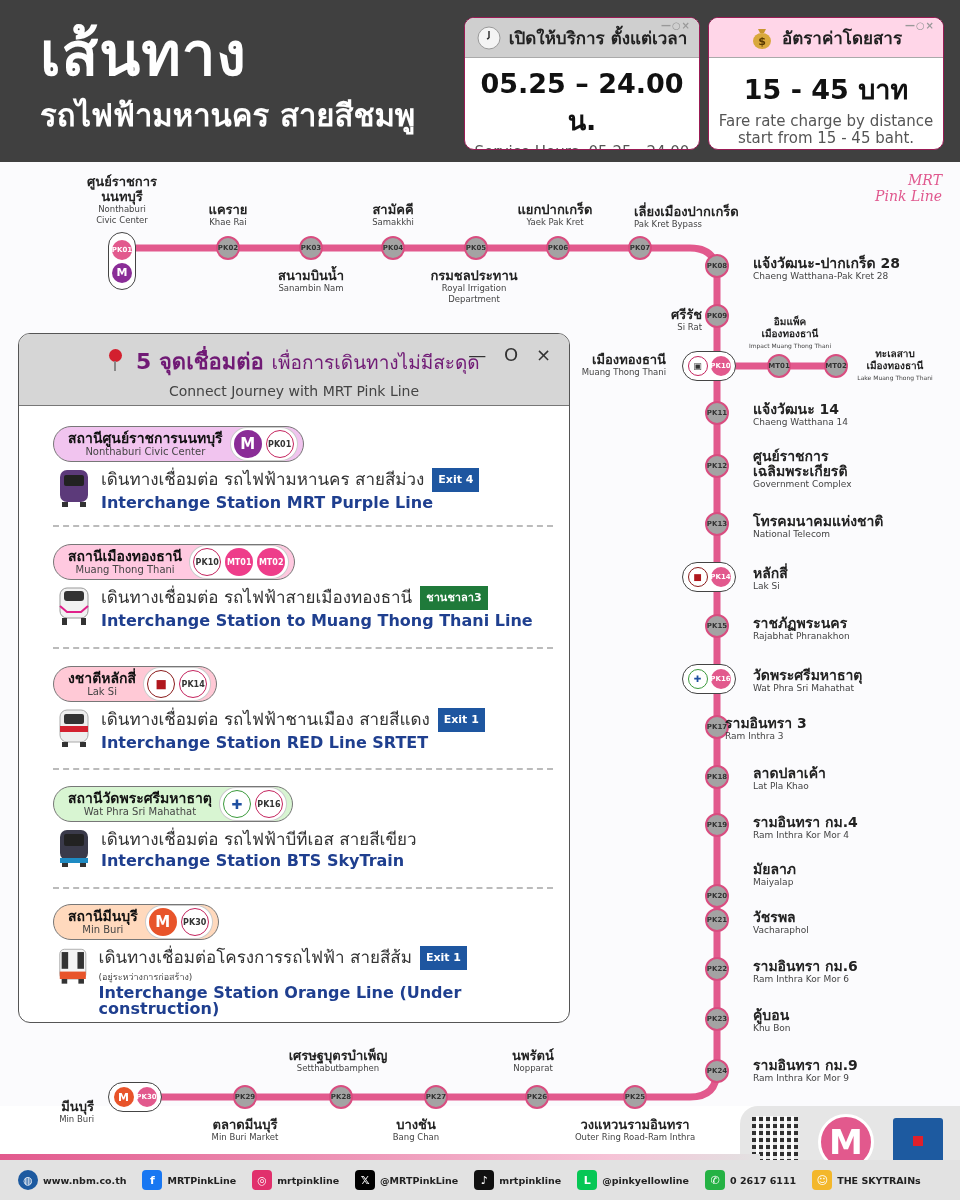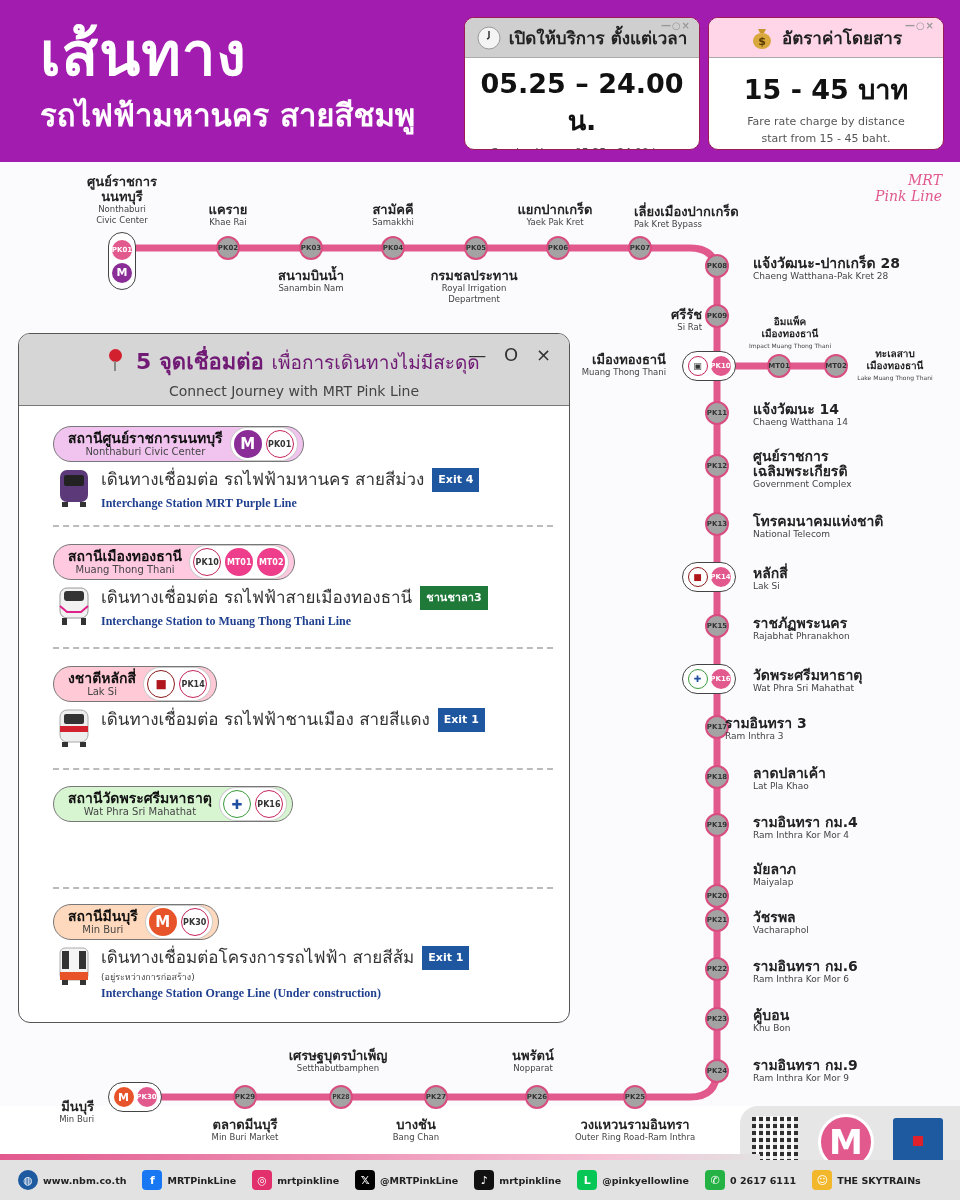--- a/index.html
+++ b/index.html
@@ -1,28 +1,28 @@
 <!DOCTYPE html>
 <html><head>
 <meta charset="utf-8">
 <style>
   * { box-sizing: border-box; margin: 0; padding: 0; }
   html, body { width: 960px; height: 1200px; overflow: hidden; }
   body { font-family: "DejaVu Sans", "Liberation Sans", sans-serif; background: #ffffff; position: relative; color: #222; }
 
-  .header { position: absolute; left: 0; top: 0; width: 960px; height: 162px; background: #a21caf; }
+  .header { position: absolute; left: 0; top: 0; width: 960px; height: 162px; background: #404040; }
   .title-main { position: absolute; left: 40px; top: 14px; font-size: 60px; font-weight: bold; color: #fff; line-height: 80px; letter-spacing: 1px; }
   .title-sub { position: absolute; left: 40px; top: 92px; font-size: 31px; font-weight: bold; color: #fff; line-height: 46px; }
 
   .info-card { position: absolute; top: 17px; height: 133px; background: #fff; border: 1.5px solid #b33; border-color: #9a1b55; border-radius: 10px; overflow: hidden; }
   .info-card .card-head { height: 40px; display: flex; align-items: center; justify-content: center; font-size: 17px; font-weight: bold; color: #222; border-bottom: 1px solid #aaa; position: relative; }
   .info-card .card-ctrl { position: absolute; right: 8px; top: 2px; font-size: 10px; color: #999; letter-spacing: 1px; }
   .info-card .card-icon { display: inline-block; width: 24px; height: 24px; margin-right: 8px; }
   .info-card .card-big { text-align: center; font-size: 27px; font-weight: bold; margin-top: 10px; color: #111; }
-  .info-card .card-small { text-align: center; font-size: 11px; color: #555; line-height: 17px; margin-top: 2px; }
+  .info-card .card-small { text-align: center; font-size: 15px; color: #555; line-height: 17px; margin-top: 2px; }
   .card-hours { left: 464px; width: 236px; }
   .card-hours .card-head { background: #cfcfcf; }
   .card-fare { left: 708px; width: 236px; }
   .card-fare .card-head { background: #ffd6e8; }
 
   .map-area { position: absolute; left: 0; top: 162px; width: 960px; height: 944px; background: #fbfbfd; }
   .brand-tag { position: absolute; right: 18px; top: 172px; text-align: right; font-family: "DejaVu Serif", serif; font-style: italic; color: #e0588e; font-size: 14px; line-height: 16px; }
 
   svg.route { position: absolute; left: 0; top: 0; }
 
@@ -52,21 +52,21 @@
   .conn-pill { display: inline-flex; align-items: center; height: 36px; border: 1.5px solid #777; border-radius: 18px; padding-left: 14px; padding-right: 6px; }
   .conn-name { font-size: 14px; font-weight: bold; color: #111; line-height: 16px; }
   .conn-name .en { display: block; font-size: 10px; font-weight: normal; color: #444; text-align: center; line-height: 12px; }
   .conn-badges { display: flex; align-items: center; gap: 4px; margin-left: 8px; background: #fff; border-radius: 16px; padding: 2px 3px; box-shadow: 0 0 0 1px #ccc; }
   .b-circ { width: 28px; height: 28px; border-radius: 50%; display: flex; align-items: center; justify-content: center; font-size: 8px; font-weight: bold; }
   .b-pk { border: 1.5px solid #c4245e; color: #333; background: #fff; }
   .b-mt { background: #ee3d8a; color: #fff; }
   .conn-row { display: flex; align-items: flex-start; margin-top: 6px; }
   .train { width: 34px; height: 40px; margin-right: 10px; margin-left: 4px; }
   .conn-text { font-size: 17px; color: #333; line-height: 22px; }
-  .conn-en { font-size: 12px; color: #1f3f8f; font-weight: bold; line-height: 16px; margin-top: 3px; font-family: Liberation Serif, serif; }
+  .conn-en { font-size: 16px; color: #1f3f8f; font-weight: bold; line-height: 16px; margin-top: 3px; }
   .conn-note { font-size: 9px; color: #444; }
   .tag { display: inline-block; font-size: 11px; color: #fff; padding: 1px 6px; margin-left: 8px; vertical-align: 2px; font-weight: bold; }
   .tag-blue { background: #1e56a0; }
   .tag-green { background: #1f7a3a; }
   .dash { position: absolute; left: 34px; width: 500px; border-top: 2px dashed #bbb; }
 
   .footer-band { position: absolute; left: 0; top: 1160px; width: 960px; height: 40px; background: #e2e2e2; display: flex; align-items: center; padding-left: 18px; gap: 16px; font-size: 9.5px; color: #222; font-weight: bold; }
   .footer-wave { position: absolute; left: 0; top: 1154px; width: 760px; height: 6px; background: linear-gradient(90deg, #e2598d, #f6c2d6 80%, #e2e2e2); }
   .social { display: flex; align-items: center; gap: 5px; white-space: nowrap; }
   .s-ico { width: 20px; height: 20px; border-radius: 4px; display: flex; align-items: center; justify-content: center; color: #fff; font-size: 11px; font-weight: bold; }
@@ -201,21 +201,21 @@
 <div class="st-label st-right" style="left:753px; top:815px;"><span>รามอินทรา กม.4</span><span class="en">Ram Inthra Kor Mor 4</span></div>
 <div class="st-label st-right" style="left:753px; top:862px;"><span>มัยลาภ</span><span class="en">Maiyalap</span></div>
 <div class="st-label st-right" style="left:753px; top:910px;"><span>วัชรพล</span><span class="en">Vacharaphol</span></div>
 <div class="st-label st-right" style="left:753px; top:959px;"><span>รามอินทรา กม.6</span><span class="en">Ram Inthra Kor Mor 6</span></div>
 <div class="st-label st-right" style="left:753px; top:1008px;"><span>คู้บอน</span><span class="en">Khu Bon</span></div>
 <div class="st-label st-right" style="left:753px; top:1058px;"><span>รามอินทรา กม.9</span><span class="en">Ram Inthra Kor Mor 9</span></div>
 
 <div class="stn" style="left:635px; top:1097px;">PK25</div>
 <div class="stn" style="left:537px; top:1097px;">PK26</div>
 <div class="stn" style="left:436px; top:1097px;">PK27</div>
-<div class="stn" style="left:341px; top:1097px;font-family:Liberation Mono, monospace;">PK28</div>
+<div class="stn" style="left:341px; top:1097px;">PK28</div>
 <div class="stn" style="left:245px; top:1097px;">PK29</div>
 <div class="xfer-pill" style="left:108px; top:1082px; width:54px; height:30px;">
   <div class="xicon" style="background:#e8542a;">M</div>
   <div class="xicon" style="background:#e2598d; font-size:7px;">PK30</div>
 </div>
 
 <div class="st-label c" style="left:635px; top:1117px;"><span>วงแหวนรามอินทรา</span><span class="en">Outer Ring Road-Ram Inthra</span></div>
 <div class="st-label c" style="left:533px; top:1048px;"><span>นพรัตน์</span><span class="en">Nopparat</span></div>
 <div class="st-label c" style="left:416px; top:1117px;"><span>บางชัน</span><span class="en">Bang Chan</span></div>
 <div class="st-label c" style="left:338px; top:1048px;"><span>เศรษฐบุตรบำเพ็ญ</span><span class="en">Setthabutbamphen</span></div>
@@ -292,31 +292,45 @@
     <div class="conn-row">
       <svg class="train" viewBox="0 0 34 40">
           <rect x="3" y="2" width="28" height="32" rx="7" fill="#eee" stroke="#aaa"></rect>
           <rect x="7" y="6" width="20" height="10" rx="2" fill="#333"></rect>
           <rect x="3" y="18" width="28" height="6" fill="#d3202f"></rect>
           <rect x="5" y="34" width="6" height="5" fill="#333"></rect>
           <rect x="23" y="34" width="6" height="5" fill="#333"></rect>
         </svg>
       <div>
         <div class="conn-text"><span>เดินทางเชื่อมต่อ รถไฟฟ้าชานเมือง สายสีแดง</span><span class="tag tag-blue">Exit 1</span></div>
+        <div class="conn-en">Interchange Station RED Line SRTET</div>
       </div>
     </div>
   </div>
   <div class="dash" style="top:434px;"></div>
 
   <div class="conn" style="top:452px;">
     <div class="conn-pill" style="background:#d8f5d2;">
       <div class="conn-name"><span>สถานีวัดพระศรีมหาธาตุ</span><span class="en">Wat Phra Sri Mahathat</span></div>
       <div class="conn-badges">
         <div class="b-circ" style="border:1.5px solid #3b9a3b; background:#fff; color:#1f4fa0; font-size:13px;">✚</div>
         <div class="b-circ b-pk">PK16</div>
+      </div>
+    </div>
+    <div class="conn-row">
+      <svg class="train" viewBox="0 0 34 40">
+          <rect x="3" y="2" width="28" height="30" rx="7" fill="#3a3a4a"></rect>
+          <rect x="7" y="6" width="20" height="12" rx="2" fill="#222"></rect>
+          <rect x="3" y="30" width="28" height="5" fill="#1e8bc3"></rect>
+          <rect x="5" y="35" width="6" height="4" fill="#333"></rect>
+          <rect x="23" y="35" width="6" height="4" fill="#333"></rect>
+        </svg>
+      <div>
+        <div class="conn-text"><span>เดินทางเชื่อมต่อ รถไฟฟ้าบีทีเอส สายสีเขียว</span></div>
+        <div class="conn-en">Interchange Station BTS SkyTrain</div>
       </div>
     </div>
   </div>
   <div class="dash" style="top:553px;"></div>
 
   <div class="conn" style="top:570px;">
     <div class="conn-pill" style="background:#ffd9bd;">
       <div class="conn-name"><span>สถานีมีนบุรี</span><span class="en">Min Buri</span></div>
       <div class="conn-badges">
         <div class="b-circ" style="background:#e8542a; color:#fff; font-size:15px;">M</div>

